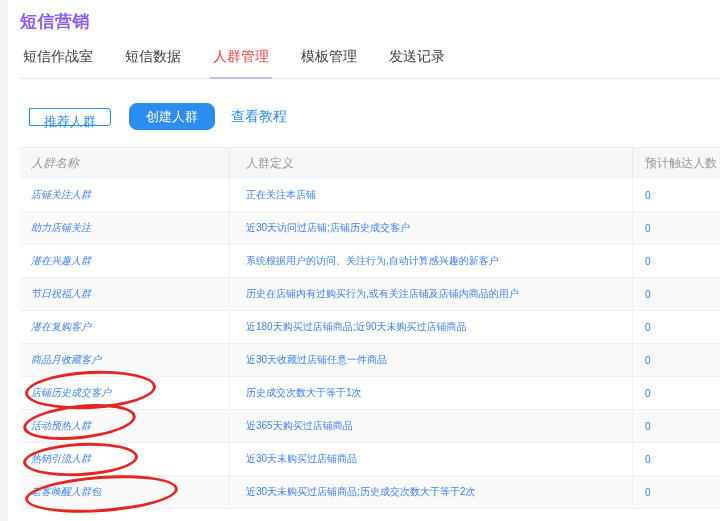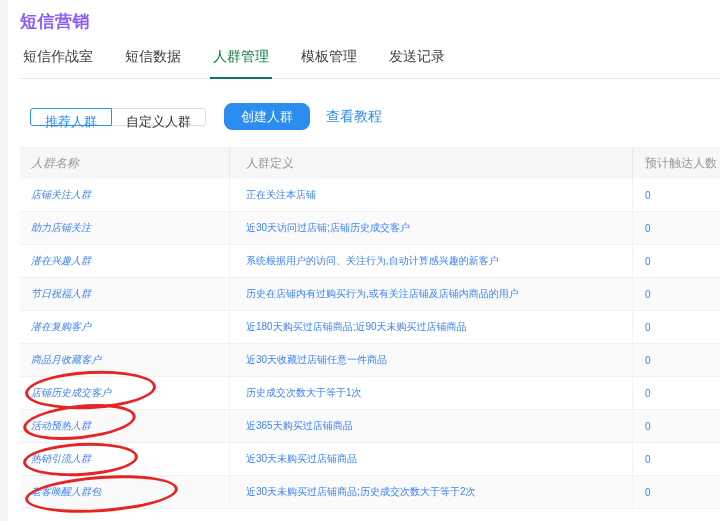--- a/index.html
+++ b/index.html
@@ -25,22 +25,22 @@
 
   
   .tabs {
     margin-top: 15px;
     border-bottom: 1px solid #e5e7ea;
     display: flex; gap: 26px;
     font-size: 14px; color: #3d3d3d;
   }
   .tab { padding: 0 3px 11px 3px; cursor: pointer; }
   .tab.active {
-    color: #15803d;
-    border-bottom: 2px solid #0f766e;
+    color: #ef4444;
+    border-bottom: 2px solid #c4b5fd;
     margin-bottom: -1px;
   }
 
   
   .toolbar {
     margin: 24px 0 0 10px;
     display: flex; align-items: center;
     height: 27px;
   }
   .seg { display: flex; }
@@ -108,21 +108,20 @@
     <span class="tab">短信作战室</span>
     <span class="tab">短信数据</span>
     <span class="tab active">人群管理</span>
     <span class="tab">模板管理</span>
     <span class="tab">发送记录</span>
   </div>
 
   <div class="toolbar">
     <div class="seg">
       <button class="seg-btn active">推荐人群</button>
-      <button class="seg-btn">自定义人群</button>
     </div>
     <button class="primary-btn">创建人群</button>
     <a class="link">查看教程</a>
   </div>
 
   <div class="table-wrap">
     <div class="thead">
       <div class="th c0">人群名称</div>
       <div class="th c1">人群定义</div>
       <div class="th c2">预计触达人数</div>

